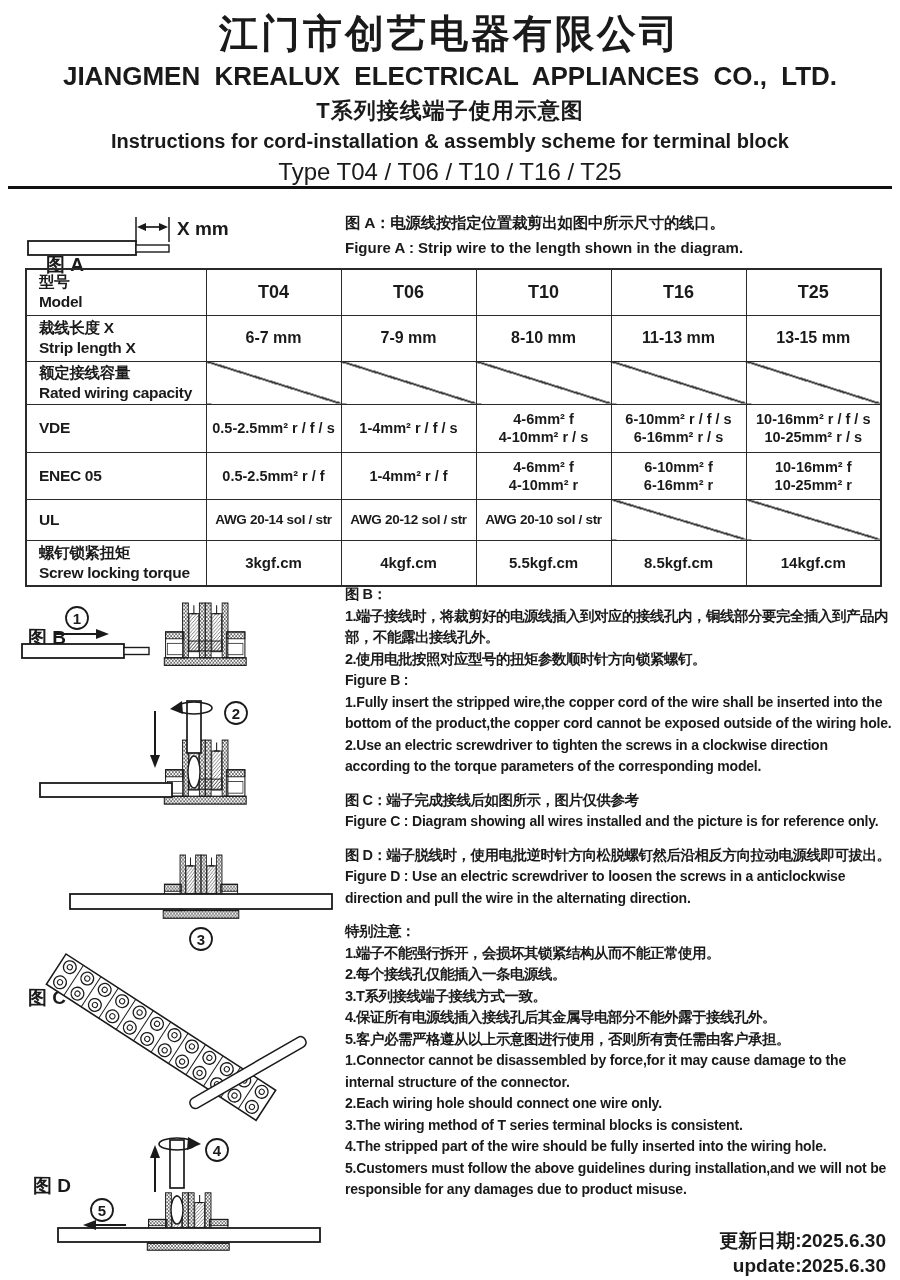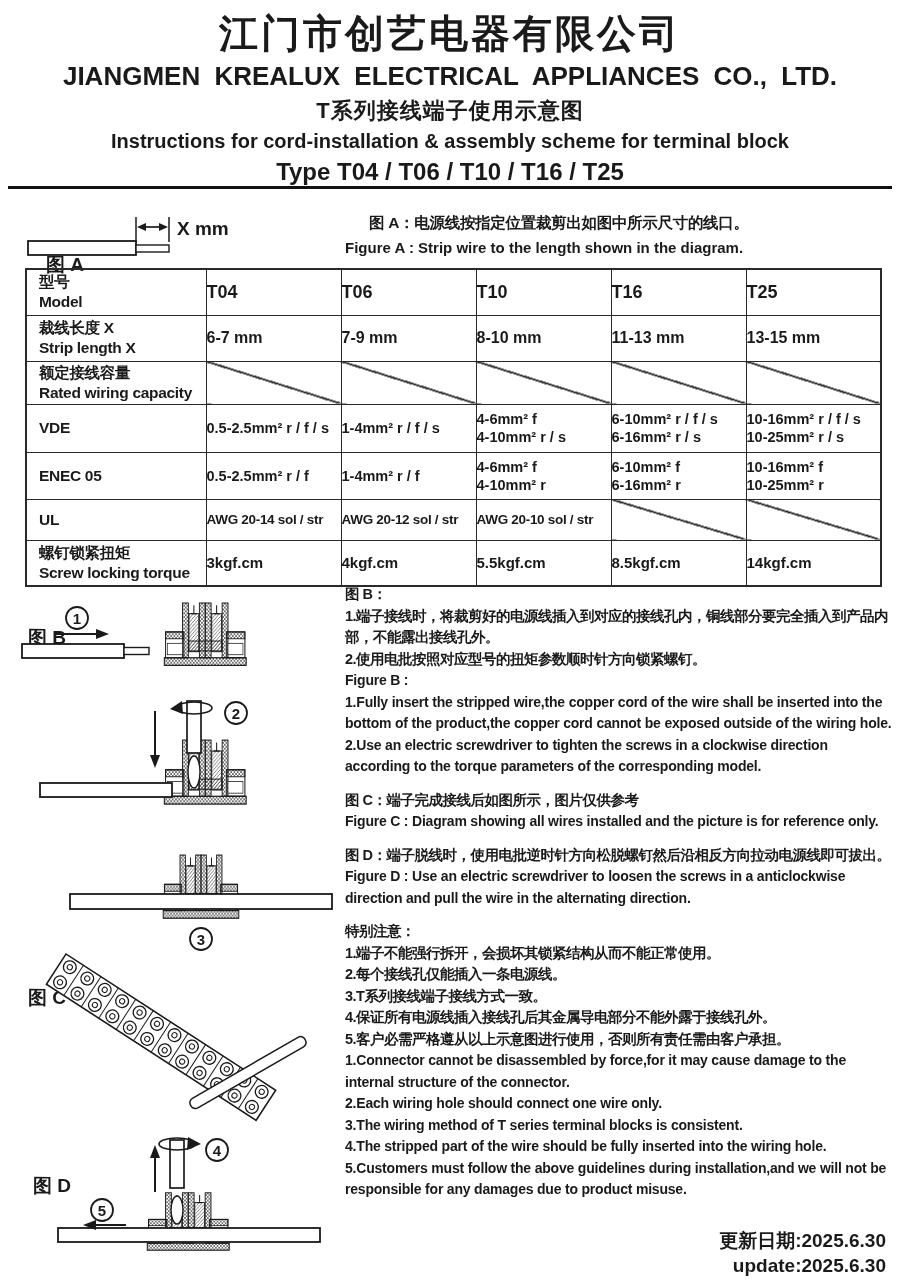--- a/index.html
+++ b/index.html
@@ -4,30 +4,30 @@
 <style>
   html,body{margin:0;padding:0;background:#e8e8e8;}
   #page{position:relative;width:900px;height:1280px;background:#ffffff;margin:0 auto;
         font-family:"Liberation Sans","DejaVu Sans",sans-serif;color:#1a1a1a;overflow:hidden;}
   
   #hdr{position:absolute;top:10px;left:0;width:900px;text-align:center;}
   .h-cn{font-size:39px;font-weight:bold;letter-spacing:3px;line-height:48px;}
   .h-en{font-size:26px;font-weight:bold;word-spacing:7px;line-height:36px;}
   .h-sub-cn{font-size:22px;font-weight:bold;letter-spacing:1px;line-height:33px;}
   .h-sub-en{font-size:20px;font-weight:bold;line-height:29px;}
-  .h-type{font-size:24px;font-weight:bold;line-height:32px;}
+  .h-type{font-size:24px;font-weight:normal;line-height:32px;}
   #rule{position:absolute;top:186px;left:8px;width:884px;height:3px;background:#111;}
   
   #figa-label{position:absolute;left:46px;top:213px;font-size:19px;font-weight:bold;}
   #figa-cap{position:absolute;left:345px;top:210px;width:548px;}
-  .cap-cn{font-size:15.5px;font-weight:bold;line-height:25px;letter-spacing:-0.3px;margin-left:24px;}
+  .cap-cn{font-size:15.5px;font-weight:bold;line-height:25px;letter-spacing:-0.3px;}
   .cap-en{font-size:15px;font-weight:bold;line-height:25px;}
   
   #spec{position:absolute;left:25px;top:268px;width:855px;border-collapse:collapse;table-layout:fixed;}
-  #spec td{border:1.6px solid #2a2a2a;font-weight:bold;padding:0;vertical-align:middle;}
+  #spec td{border:1.6px solid #2a2a2a;text-align:center;font-weight:bold;padding:0;vertical-align:middle;}
   #spec{border:2.5px solid #2a2a2a;}
   .lblcell{text-align:left !important;padding-left:12px !important;}
   .lbl{font-size:15.5px;line-height:20px;letter-spacing:-0.3px;}
   .model{font-size:18px;}
   .v-strip{font-size:16px;}
   .v-mm{font-size:14.5px;line-height:18px;white-space:pre-line;}
   .v-ul{font-size:13.5px;letter-spacing:-0.3px;}
   .v-tq{font-size:15px;}
   .diag{background-image:linear-gradient(to top right,transparent calc(50% - 1px),#333 calc(50% - 1px) calc(50% + 1px),transparent calc(50% + 1px));}
   

